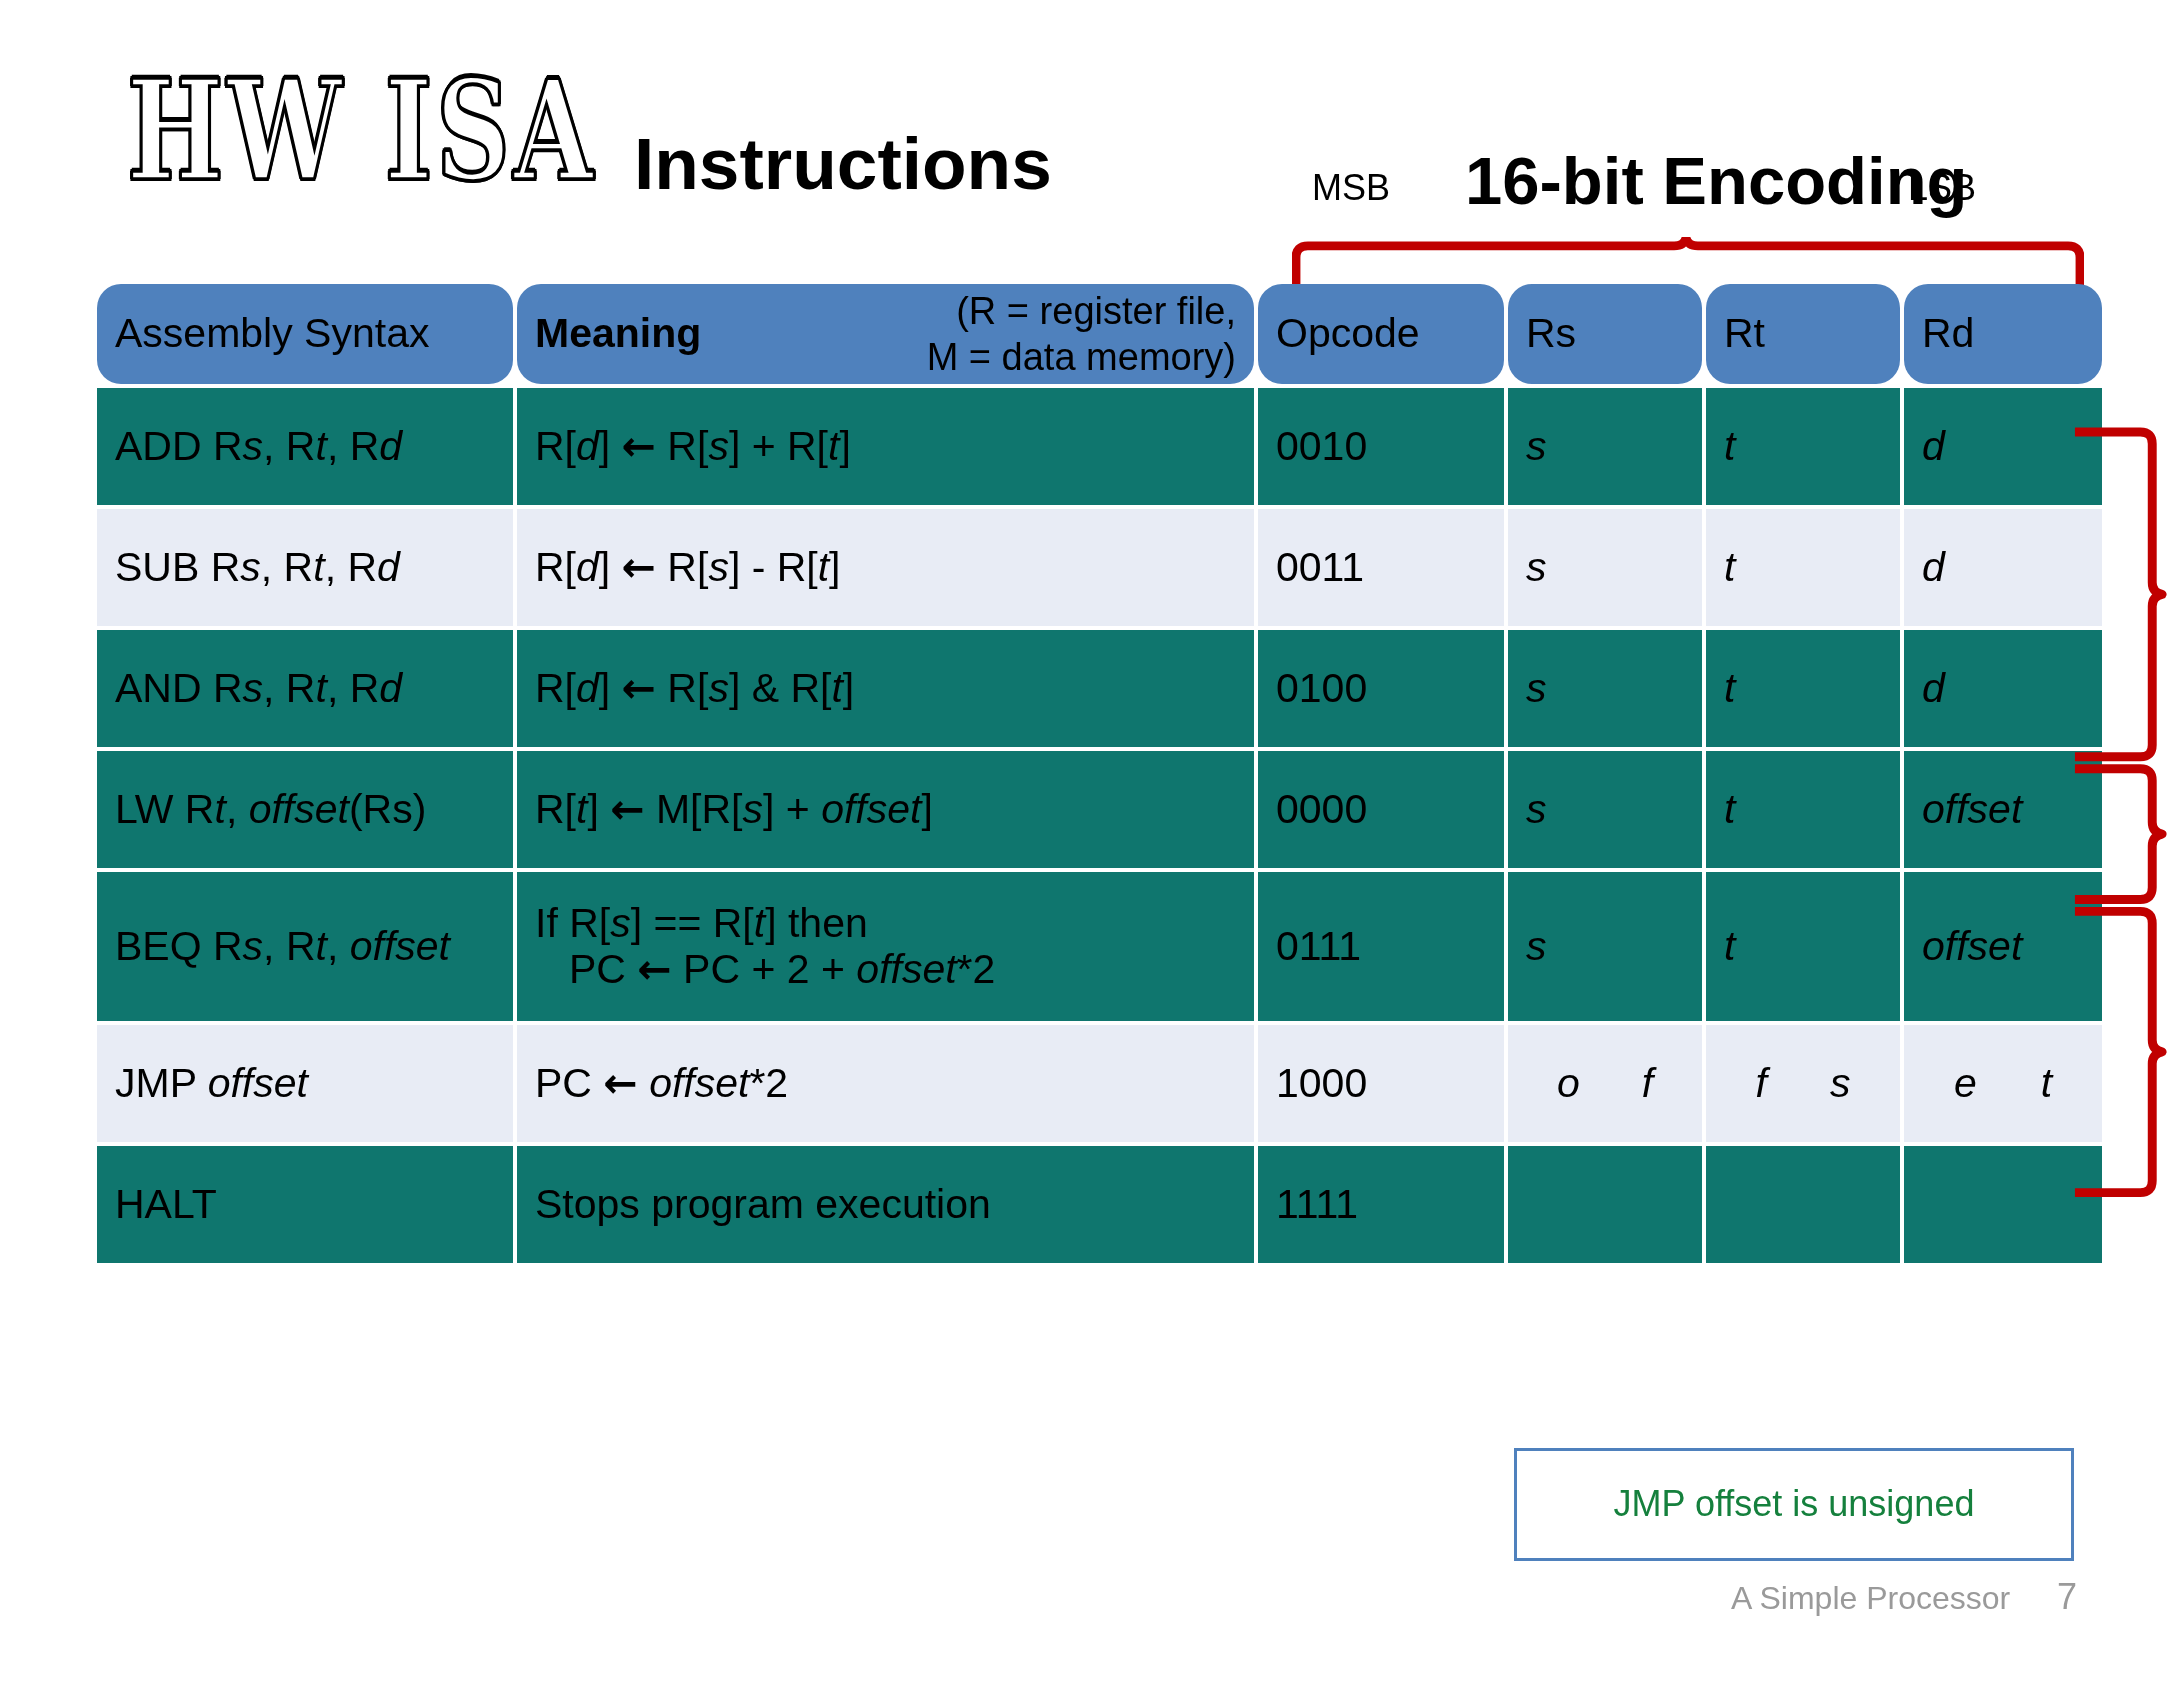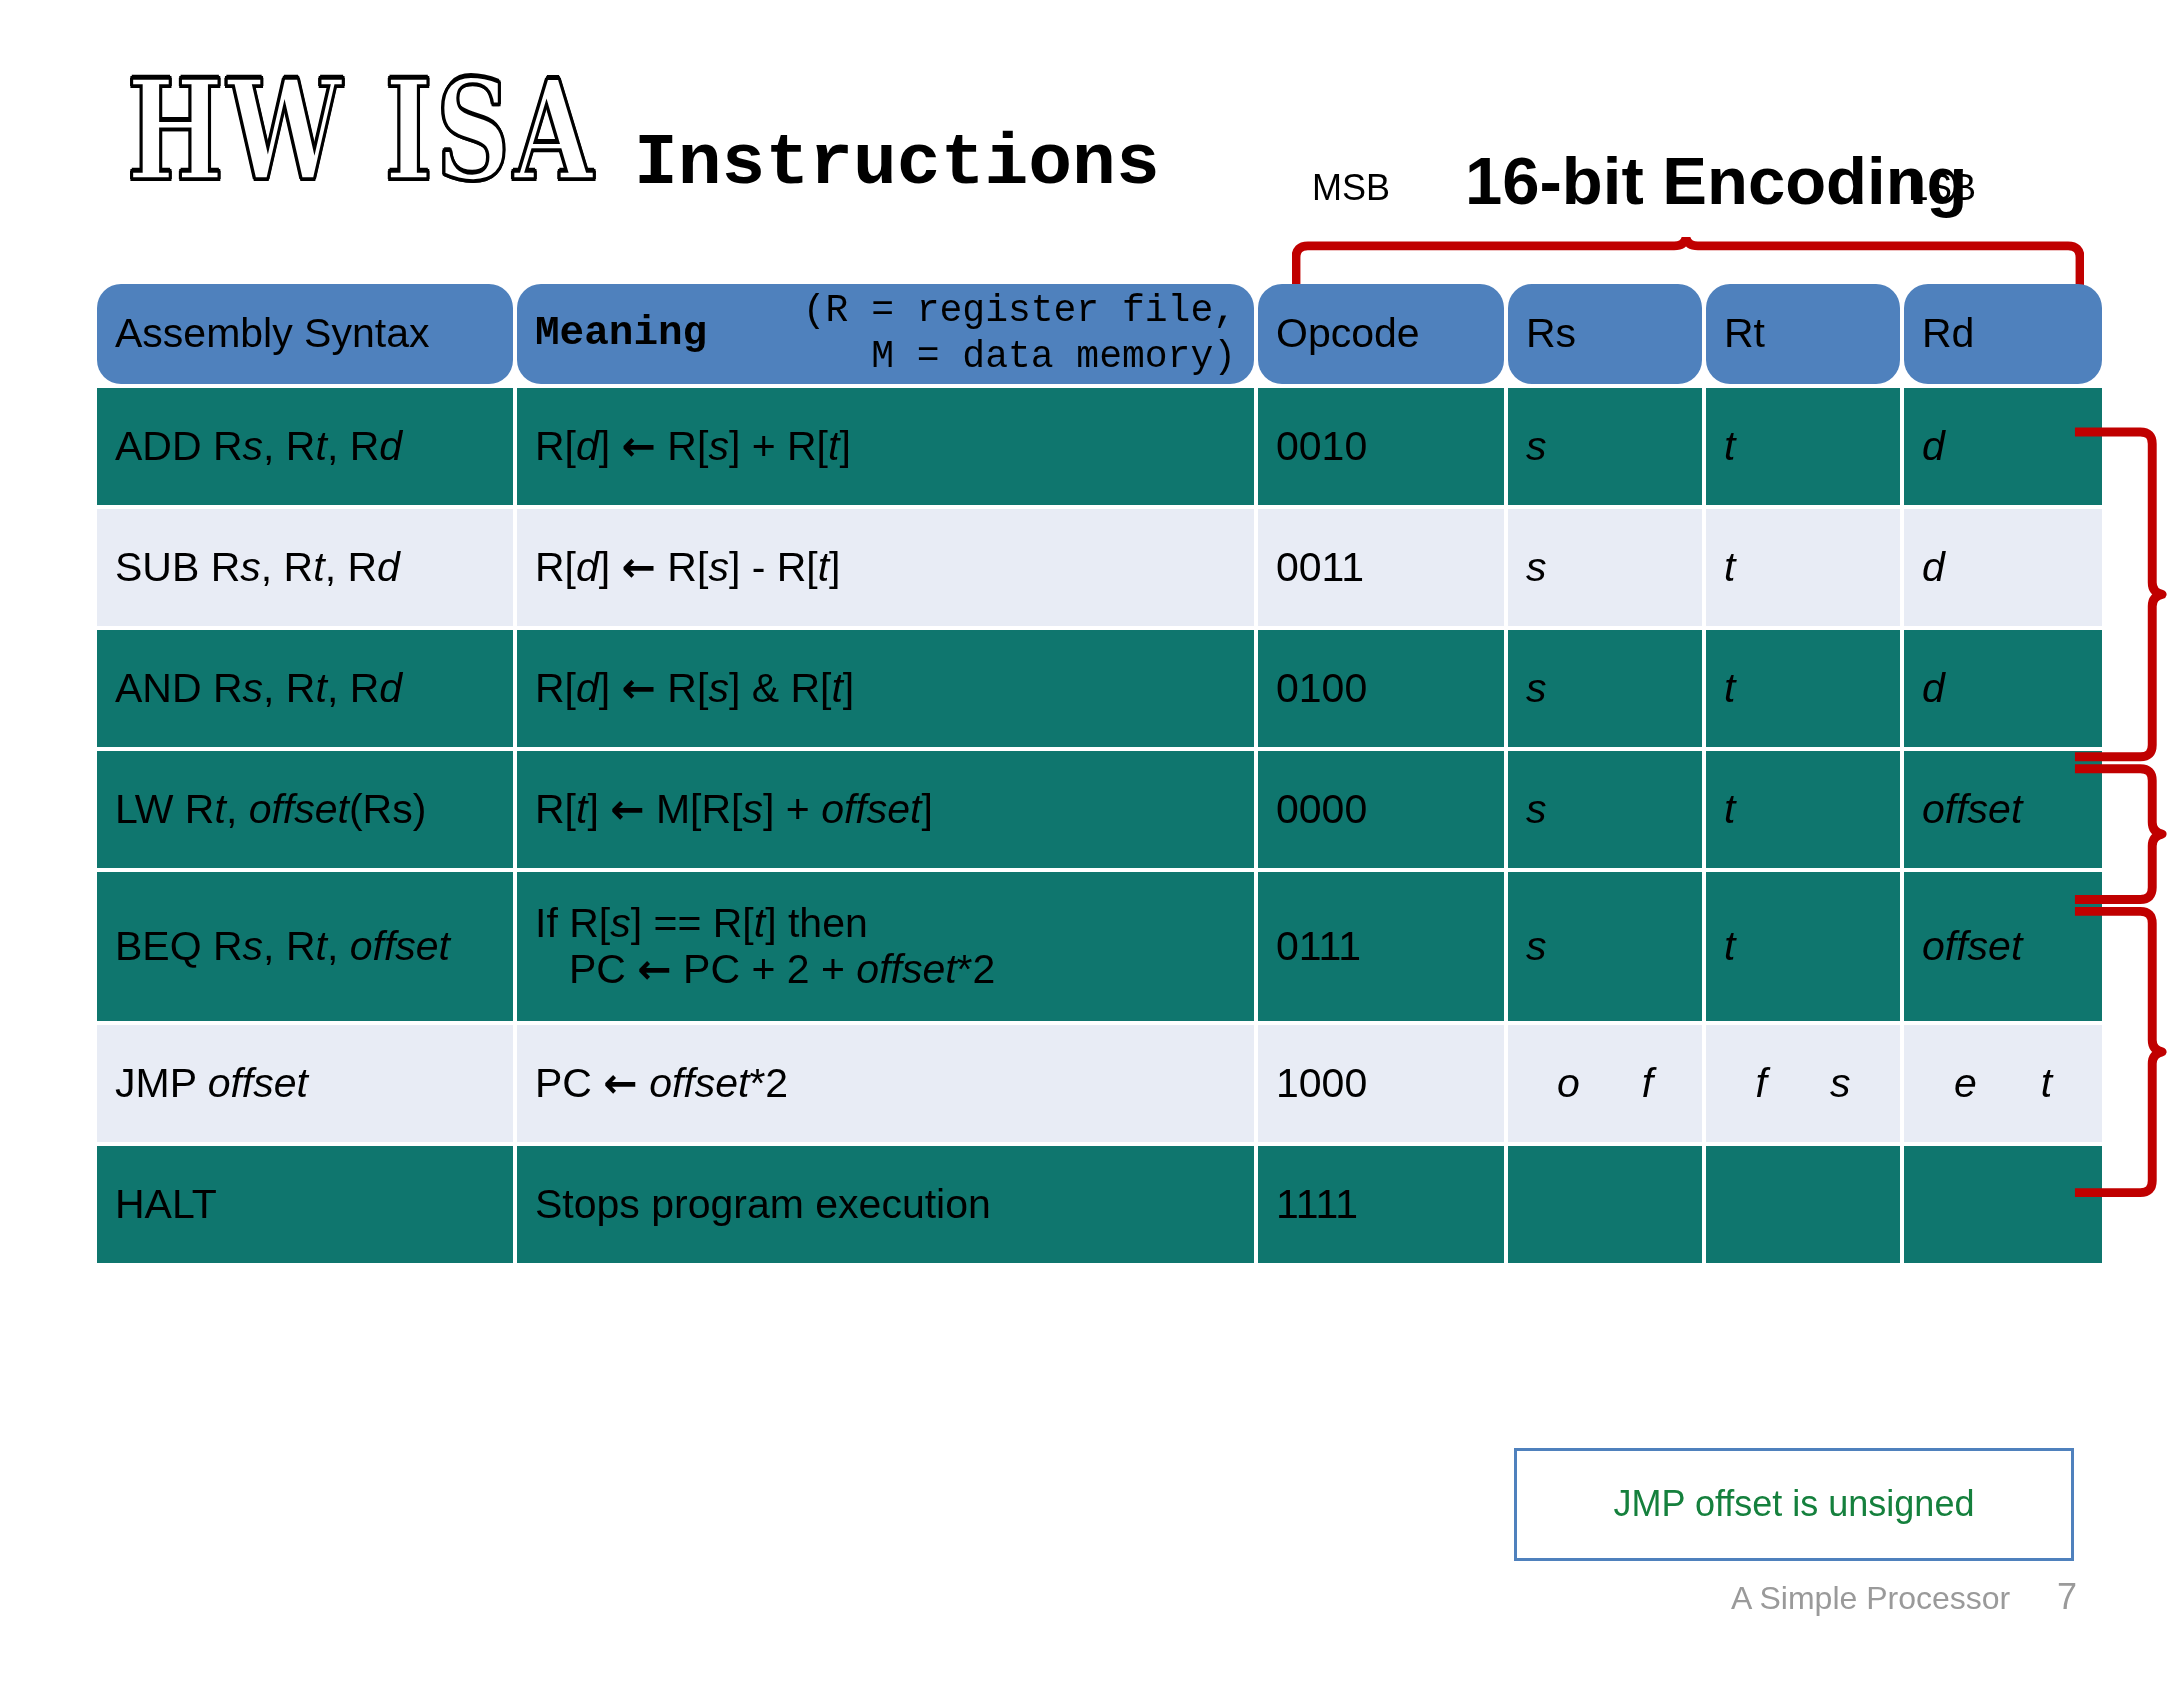--- a/index.html
+++ b/index.html
@@ -38,21 +38,20 @@
     white-space: nowrap;
   }
   #slide-title {
     position: absolute;
     left: 634px; top: 127px;
     font-size: 73px;
     font-weight: 700;
     color: #000000;
     line-height: 1;
     white-space: nowrap;
-    font-family: Liberation Mono, monospace;
   }
   #encoding-title {
     position: absolute;
     left: 1465px; top: 147px;
     font-size: 67px;
     font-weight: 700;
     color: #000000;
     line-height: 1;
     white-space: nowrap;
   }
@@ -100,21 +99,20 @@
   thead th {
     background: #4F81BD;
     color: #ffffff;
     font-weight: 700;
     font-size: 42px;
     height: 100px;
     border-radius: 24px;
   }
   .hdr-meaning {
     position: relative;
-    font-family: Liberation Mono, monospace;
   }
   .hdr-meaning .mean-word {
     position: absolute;
     left: 18px;
     top: 50%;
     transform: translateY(-50%);
     font-weight: 700;
   }
   .hdr-meaning .mean-note {
     display: block;

